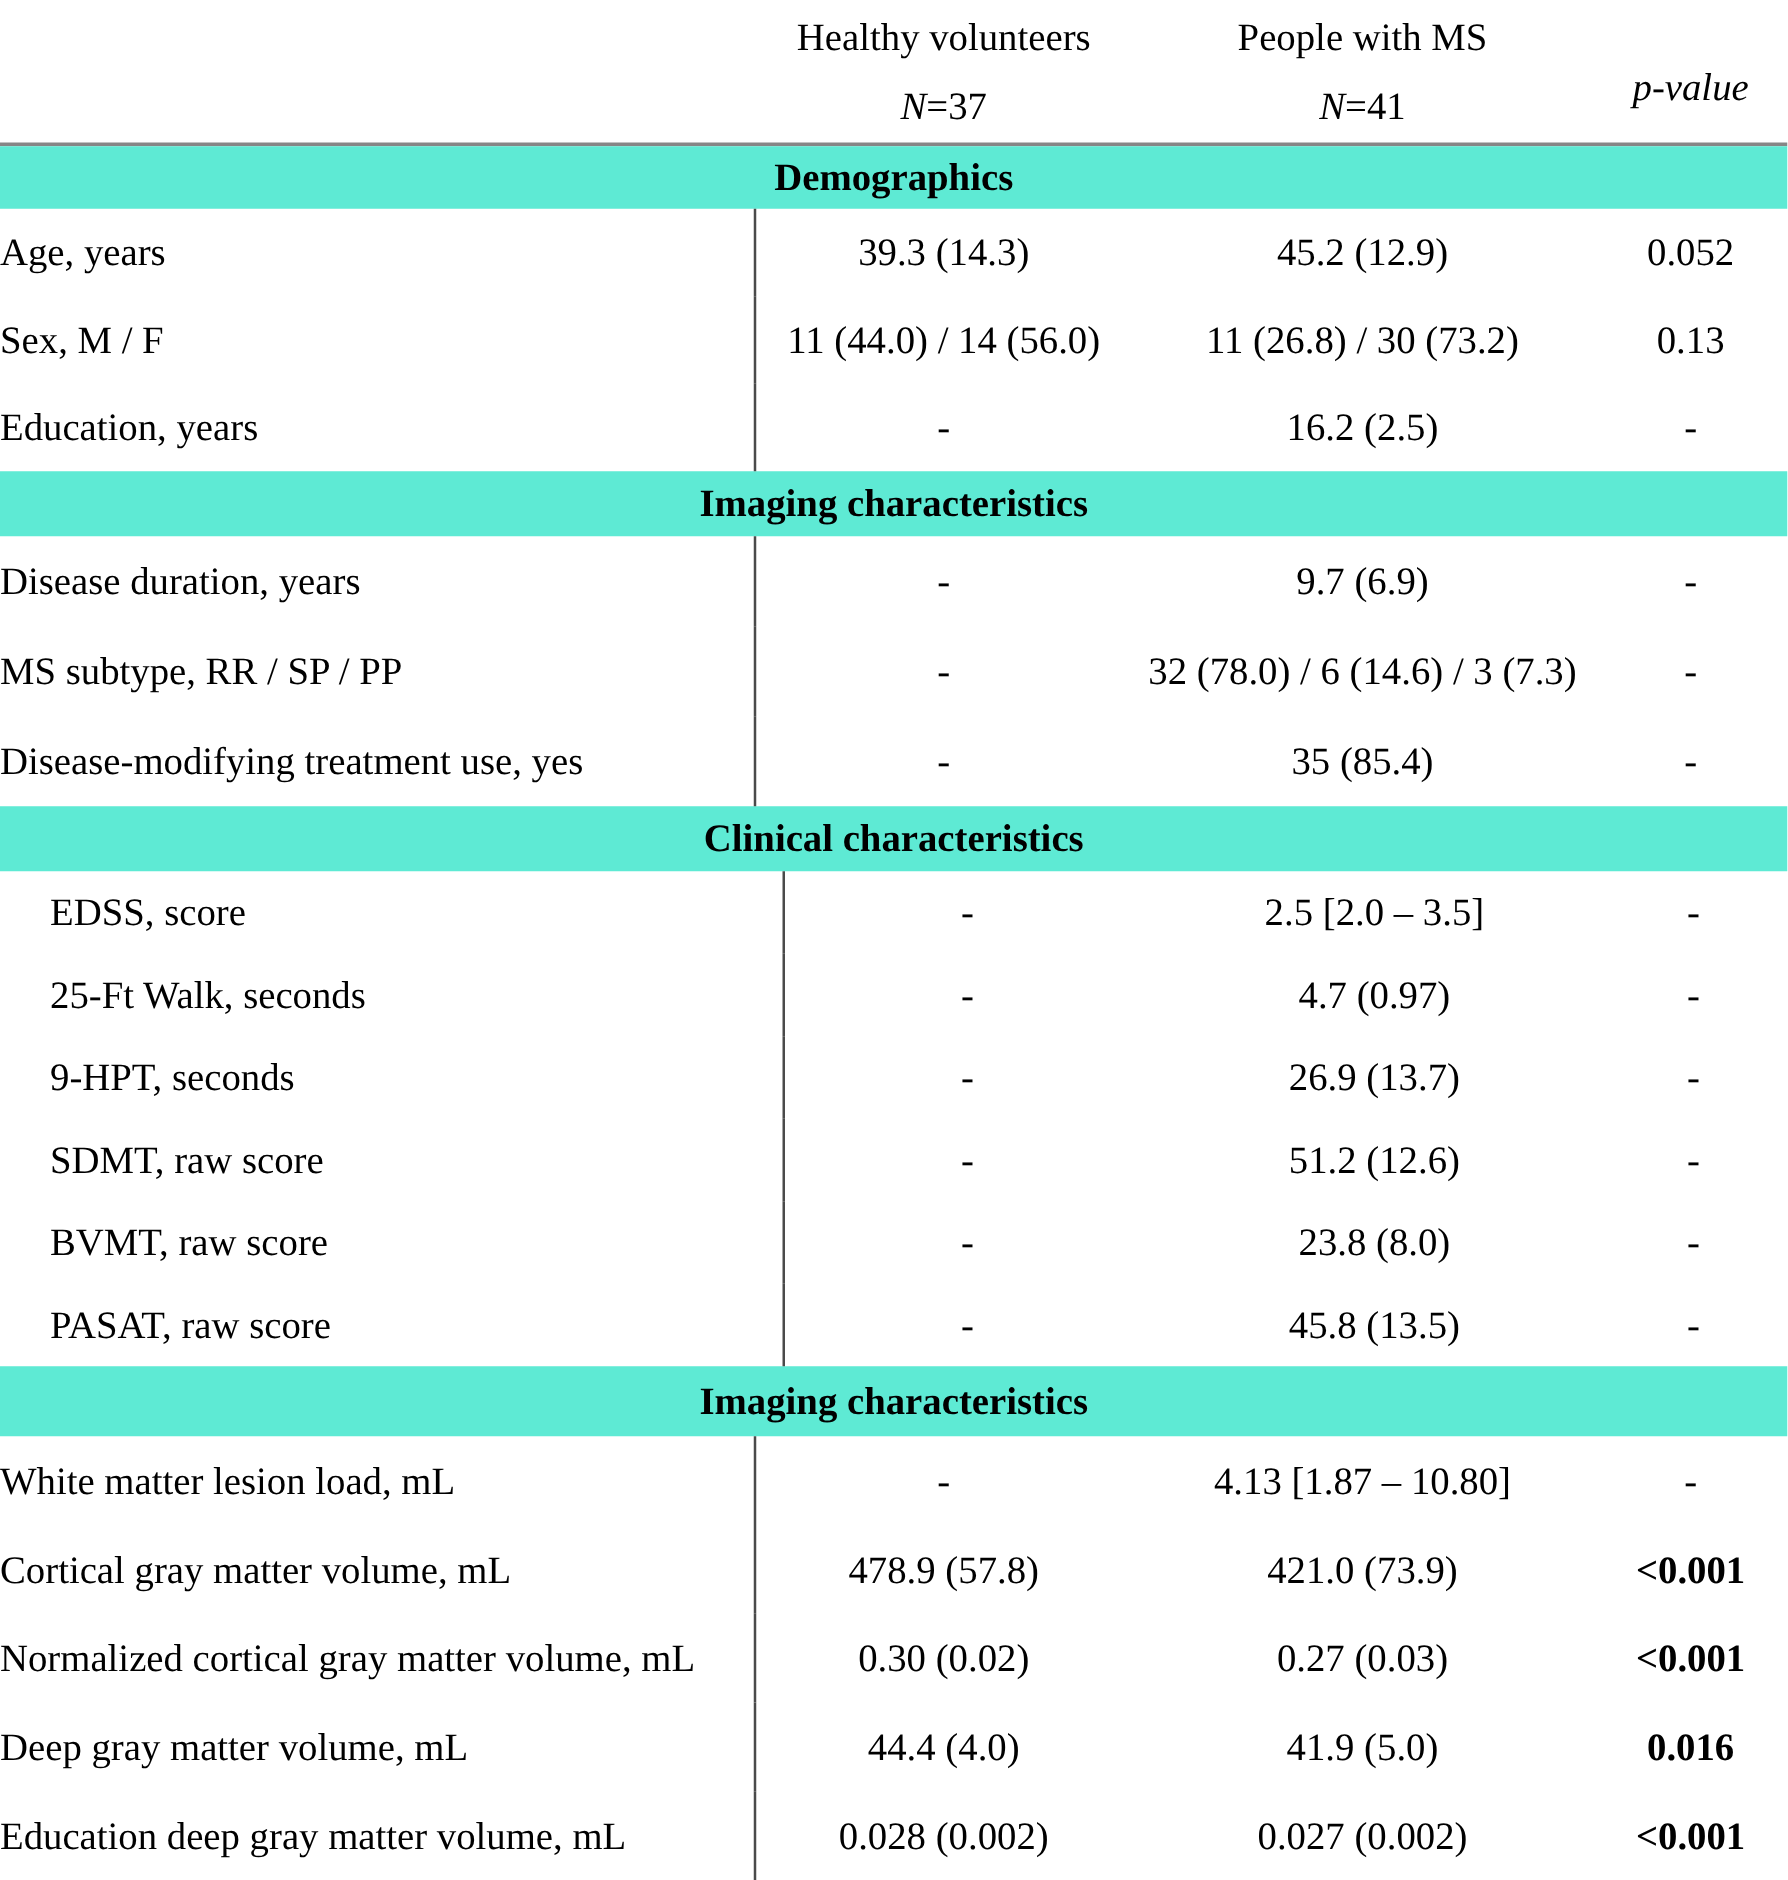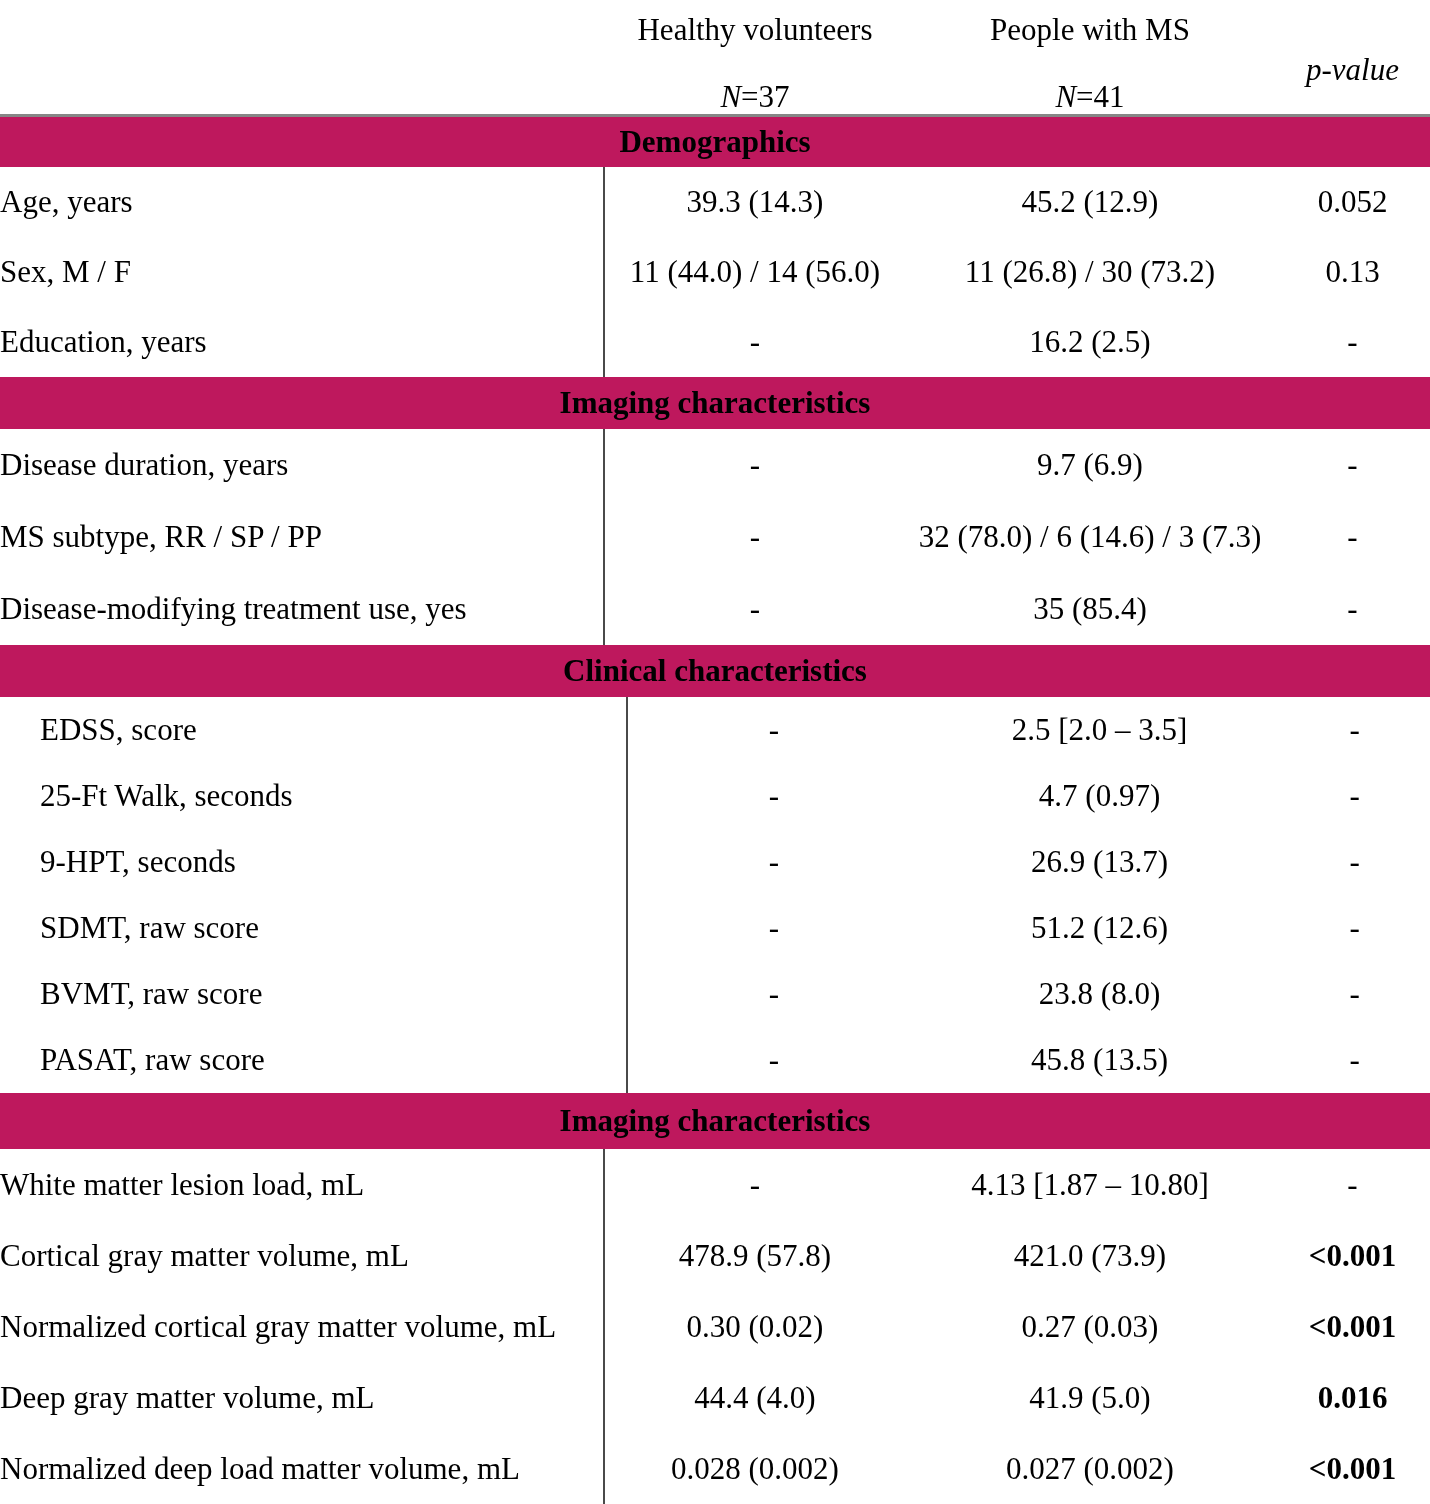--- a/index.html
+++ b/index.html
@@ -9,35 +9,35 @@
     font-family: "Liberation Serif", "DejaVu Serif", serif;
     font-size: 31px;
   }
   #table-root { width: 1430px; }
 
   
   .hdr { display: flex; height: 114px; }
   .hcell {
     box-sizing: border-box; display: flex; flex-direction: column;
     justify-content: space-between; text-align: center;
-    padding-top: 14px; 
+    padding-top: 14px; padding-bottom: 12px;
   }
   .hline { line-height: 1.05; }
   .c1w { width: 605px; }
   .c2w { width: 300px; }
   .c3w { width: 370px; }
   .c4w { width: 155px; }
   .pv-italic { font-style: italic; margin-top: 40px; }
   .nital { font-style: italic; }
 
   .toprule { height: 3px; background: #868686; }
 
   
   .band {
-    background: #be185d; font-weight: 700;
+    background: #5eead4; font-weight: 700;
     display: flex; align-items: center; justify-content: center;
   }
   .band0 { height: 50px; }
   .band1 { height: 52px; }
   .band2 { height: 52px; }
   .band3 { height: 56px; }
 
   
   .trow { display: flex; align-items: stretch; }
   .sec0 .trow { height: 70px; }
@@ -181,21 +181,21 @@
           <div class="val c3w">0.27 (0.03)</div>
           <div class="val c4w pbold">&lt;0.001</div>
         </div>
         <div class="trow">
           <div class="lbl">Deep gray matter volume, mL</div>
           <div class="val c2w">44.4 (4.0)</div>
           <div class="val c3w">41.9 (5.0)</div>
           <div class="val c4w pbold">0.016</div>
         </div>
         <div class="trow">
-          <div class="lbl">Normalized deep load matter volume, mL</div>
+          <div class="lbl">Education deep gray matter volume, mL</div>
           <div class="val c2w">0.028 (0.002)</div>
           <div class="val c3w">0.027 (0.002)</div>
           <div class="val c4w pbold">&lt;0.001</div>
         </div>
       </div>
     </div>
 
 </div>
 
 </body></html>

